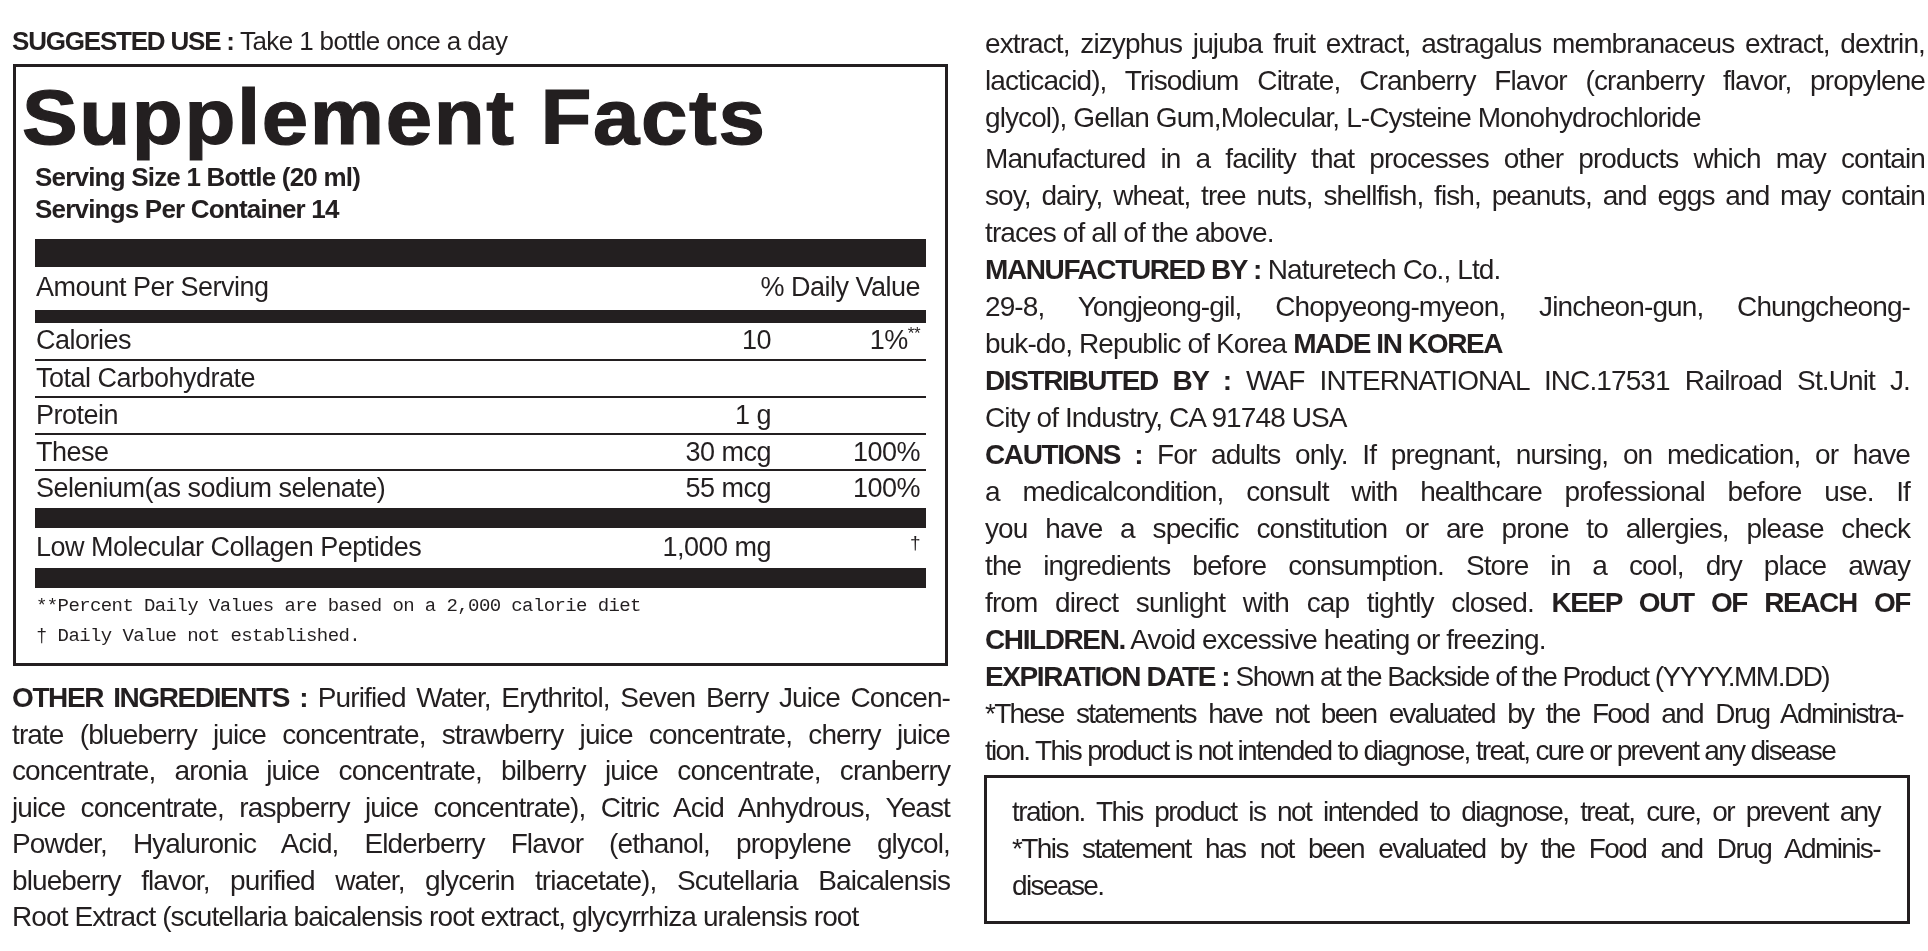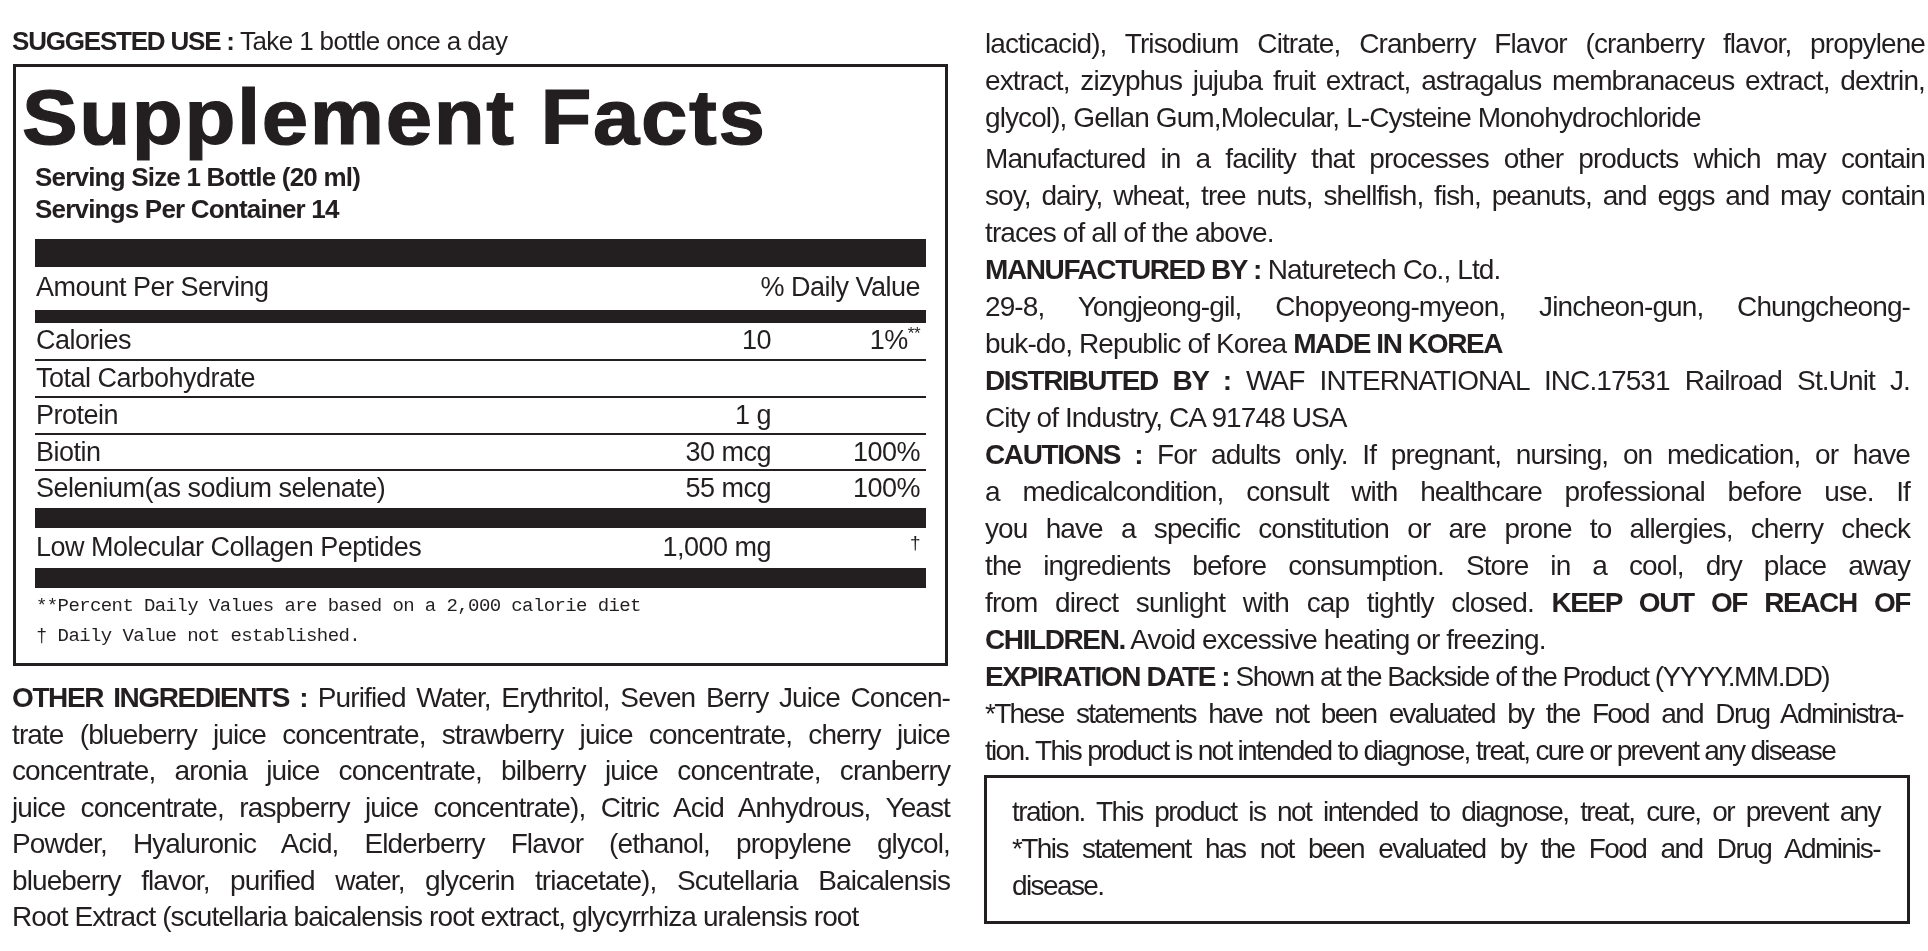--- a/index.html
+++ b/index.html
@@ -111,21 +111,21 @@
 </div>
 <div class="rule" style="top:396px"></div>
 
 <div class="row" style="top:398px">
   <span class="name">Protein</span>
   <span class="amt">1 g</span>
 </div>
 <div class="rule" style="top:433px"></div>
 
 <div class="row" style="top:435px">
-  <span class="name">Biotin</span>
+  <span class="name">These</span>
   <span class="amt">30 mcg</span>
   <span class="dv">100%</span>
 </div>
 <div class="rule" style="top:469px"></div>
 
 <div class="row" style="top:471px">
   <span class="name">Selenium(as sodium selenate)</span>
   <span class="amt">55 mcg</span>
   <span class="dv">100%</span>
 </div>
@@ -147,22 +147,22 @@
   <span class="line"><span class="b">OTHER INGREDIENTS :</span><span> Purified Water, Erythritol, Seven Berry Juice Concen-</span></span>
   <span class="line">trate (blueberry juice concentrate, strawberry juice concentrate, cherry juice</span>
   <span class="line">concentrate, aronia juice concentrate, bilberry juice concentrate, cranberry</span>
   <span class="line">juice concentrate, raspberry juice concentrate), Citric Acid Anhydrous, Yeast</span>
   <span class="line">Powder, Hyaluronic Acid, Elderberry Flavor (ethanol, propylene glycol,</span>
   <span class="line">blueberry flavor, purified water, glycerin triacetate), Scutellaria Baicalensis</span>
   <span class="line last">Root Extract (scutellaria baicalensis root extract, glycyrrhiza uralensis root</span>
 </div>
 
 <div class="para rcol" style="left:985px;top:25px;width:940px">
+  <span class="line">extract, zizyphus jujuba fruit extract, astragalus membranaceus extract, dextrin,</span>
   <span class="line">lacticacid), Trisodium Citrate, Cranberry Flavor (cranberry flavor, propylene</span>
-  <span class="line">extract, zizyphus jujuba fruit extract, astragalus membranaceus extract, dextrin,</span>
   <span class="line last">glycol), Gellan Gum,Molecular, L-Cysteine Monohydrochloride</span>
 </div>
 
 <div class="para rcol" style="left:985px;top:140px;width:940px">
   <span class="line">Manufactured in a facility that processes other products which may contain</span>
   <span class="line">soy, dairy, wheat, tree nuts, shellfish, fish, peanuts, and eggs and may contain</span>
   <span class="line last">traces of all of the above.</span>
 </div>
 
 <div class="para rcol" style="left:985px;top:251px;width:925px">
@@ -172,21 +172,21 @@
 </div>
 
 <div class="para rcol" style="left:985px;top:362px;width:925px">
   <span class="line"><span class="b">DISTRIBUTED BY :</span><span>  WAF INTERNATIONAL INC.17531 Railroad St.Unit J.</span></span>
   <span class="line last">City of Industry, CA 91748 USA</span>
 </div>
 
 <div class="para rcol" style="left:985px;top:436px;width:925px">
   <span class="line"><span class="b">CAUTIONS :</span><span>  For adults only. If pregnant, nursing, on medication, or have</span></span>
   <span class="line">a medicalcondition, consult with healthcare professional before use. If</span>
-  <span class="line">you have a specific constitution or are prone to allergies, cherry check</span>
+  <span class="line">you have a specific constitution or are prone to allergies, please check</span>
   <span class="line">the ingredients before consumption. Store in a cool, dry place away</span>
   <span class="line"><span>from direct sunlight with cap tightly closed. </span><span class="b">KEEP OUT OF REACH OF</span></span>
   <span class="line last"><span class="b">CHILDREN.</span><span> Avoid excessive heating or freezing.</span></span>
 </div>
 
 <div class="para rcol" style="left:985px;top:658px;width:925px;letter-spacing:-1.5px">
   <span class="line last"><span class="b">EXPIRATION DATE :</span><span> Shown at the Backside of the Product (YYYY.MM.DD)</span></span>
 </div>
 
 <div class="para rcol" style="left:985px;top:695px;width:918px;letter-spacing:-1.7px">

